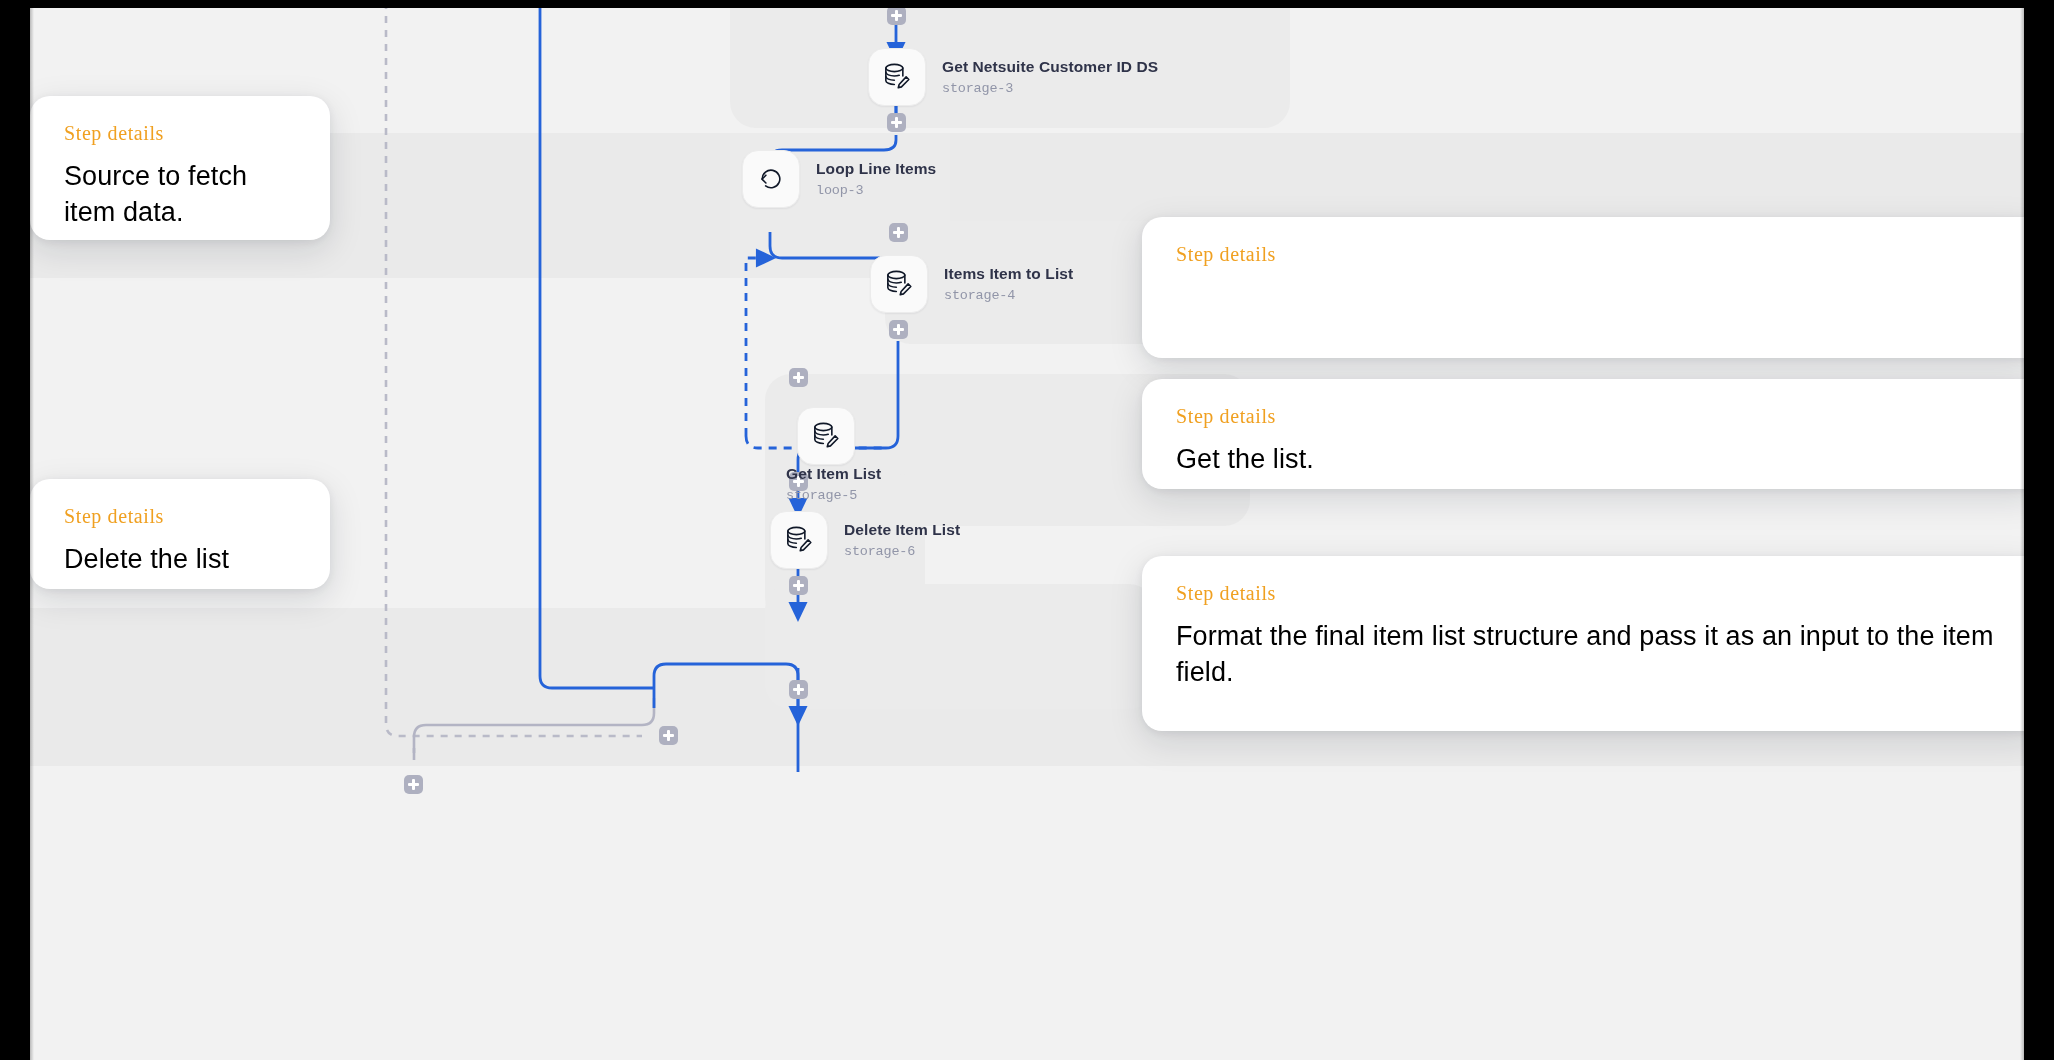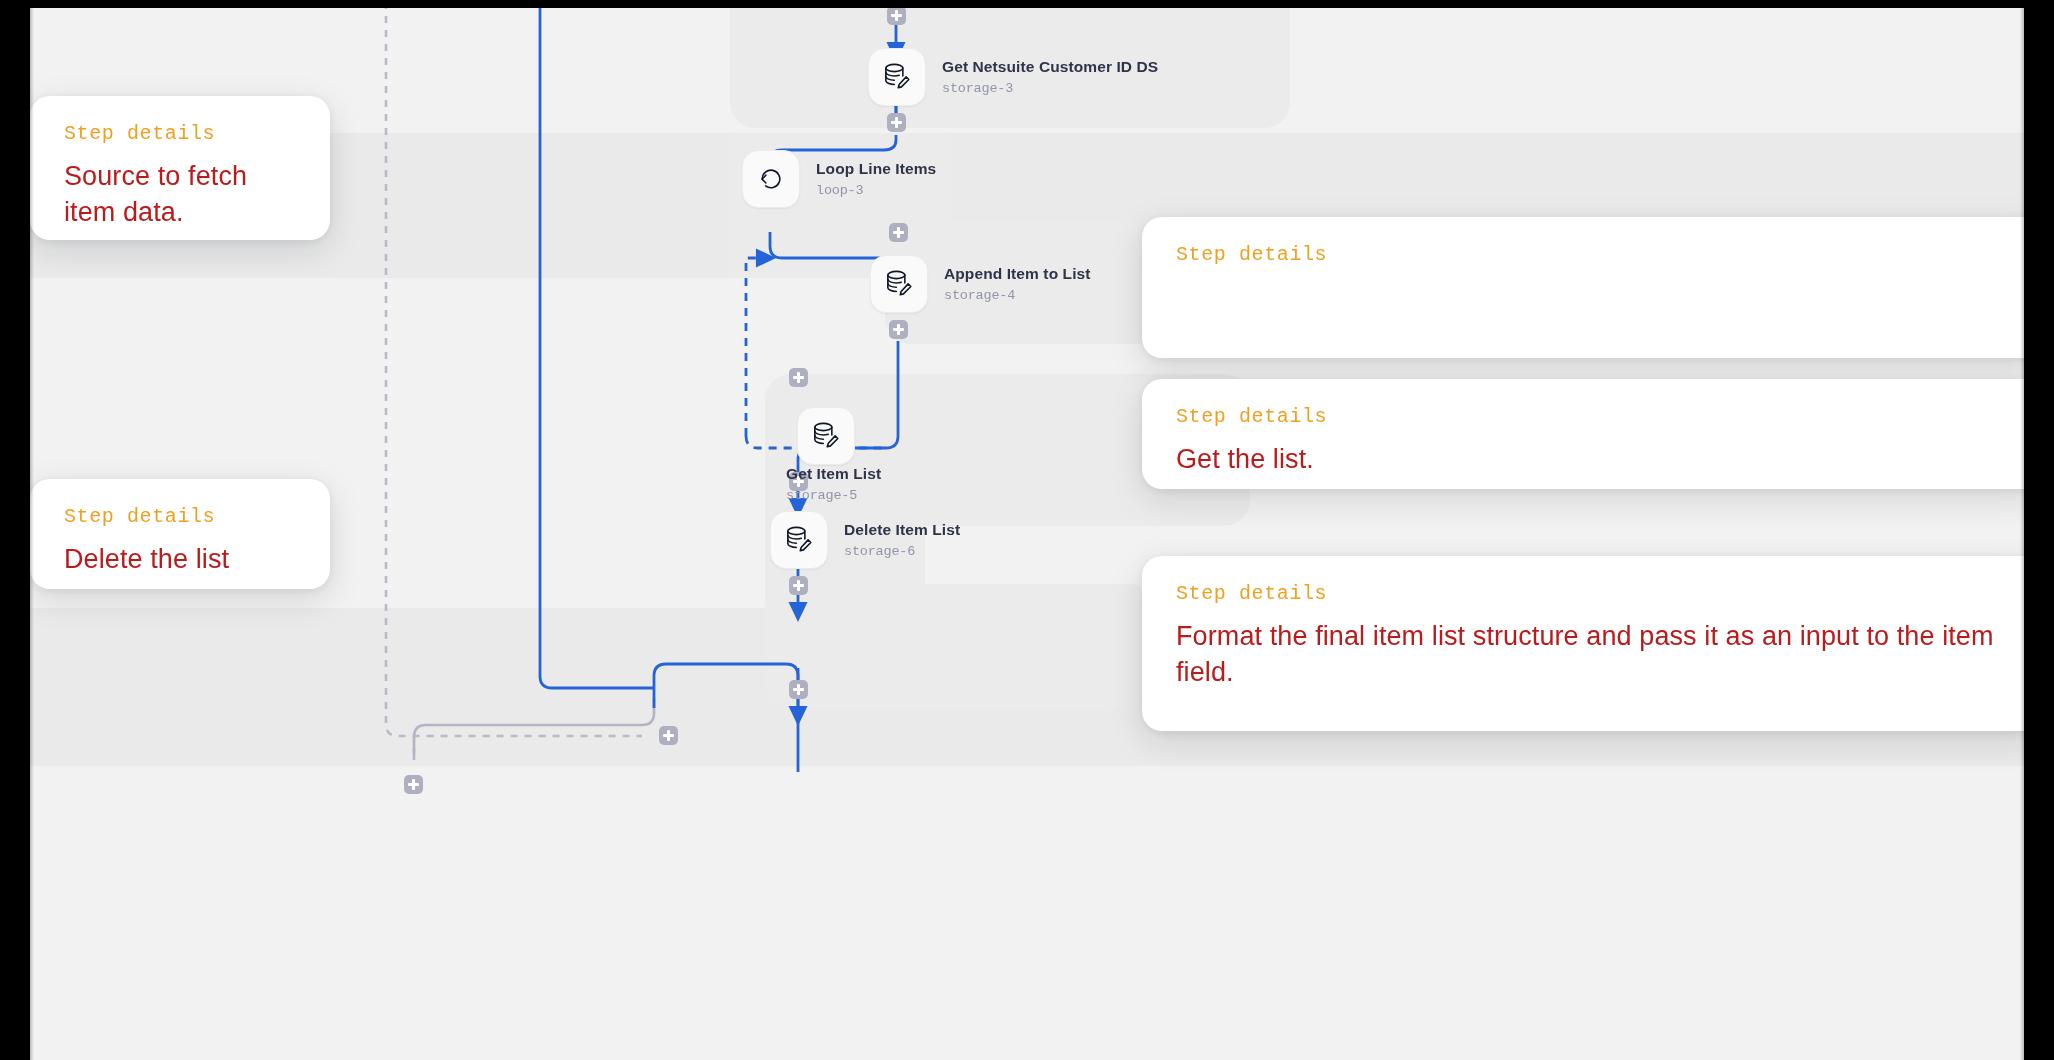--- a/index.html
+++ b/index.html
@@ -56,25 +56,25 @@
   .ns-e{left:9px;top:6px;width:8px;height:22px;background:#22496e;transform:skewX(-9deg);}
   .ns-f{left:16px;top:4px;width:5px;height:24px;background:#fafafa;transform:skewX(-9deg);}
 
   
   .tip{
     position:absolute;background:#fff;border-radius:20px;z-index:50;
     box-shadow:0 10px 34px rgba(16,24,40,.13),0 2px 8px rgba(16,24,40,.07);
     padding:26px 34px 30px 34px;box-sizing:border-box;
   }
   .tip .lbl{
-    font-family:Liberation Mono, monospace;font-size:20px;color:#f0a020;
+    font-family:Liberation Serif, serif;font-size:20px;color:#f0a020;
     letter-spacing:.6px;margin-bottom:14px;
   }
   .tip .body{
-    font-size:27px;line-height:1.33;color:#b91c1c;font-weight:400;letter-spacing:.1px;
+    font-size:27px;line-height:1.33;color:#000000;font-weight:400;letter-spacing:.1px;
   }
 </style>
 </head>
 <body>
 
 <div id="root">
   <div id="canvas">
 
     <div class="lane" style="top:125px;height:145px;"></div>
     <div class="lane" style="top:600px;height:158px;"></div>
@@ -178,21 +178,21 @@
         <svg width="34" height="34" viewBox="0 0 32 32" fill="none" stroke="#101828" stroke-width="1.5" stroke-linecap="round" stroke-linejoin="round">
           <ellipse cx="13.5" cy="7.5" rx="8" ry="3.4"></ellipse>
           <path d="M5.5 7.5 V19.5 C5.5 21.4 9.1 23 13.5 23"></path>
           <path d="M21.5 7.5 V15"></path>
           <path d="M5.5 11.6 C5.5 13.5 9.1 15 13.5 15 C15.2 15 16.8 14.8 18.1 14.4"></path>
           <path d="M5.5 15.6 C5.5 17.5 9.1 19 13.5 19"></path>
           <path d="M24.6 15.9 L27.1 18.4 L20.2 25.3 L17.2 26.1 L18 23.1 Z"></path>
         </svg>
       </div>
       <div class="meta">
-        <div class="ttl">Append Item to List</div>
+        <div class="ttl">Items Item to List</div>
         <div class="sub">storage-4</div>
       </div>
     </div>
 
     <div class="node" style="left:740px;top:399px;flex-direction:column;">
       <div class="chip">
         <svg width="34" height="34" viewBox="0 0 32 32" fill="none" stroke="#101828" stroke-width="1.5" stroke-linecap="round" stroke-linejoin="round">
           <ellipse cx="13.5" cy="7.5" rx="8" ry="3.4"></ellipse>
           <path d="M5.5 7.5 V19.5 C5.5 21.4 9.1 23 13.5 23"></path>
           <path d="M21.5 7.5 V15"></path>

